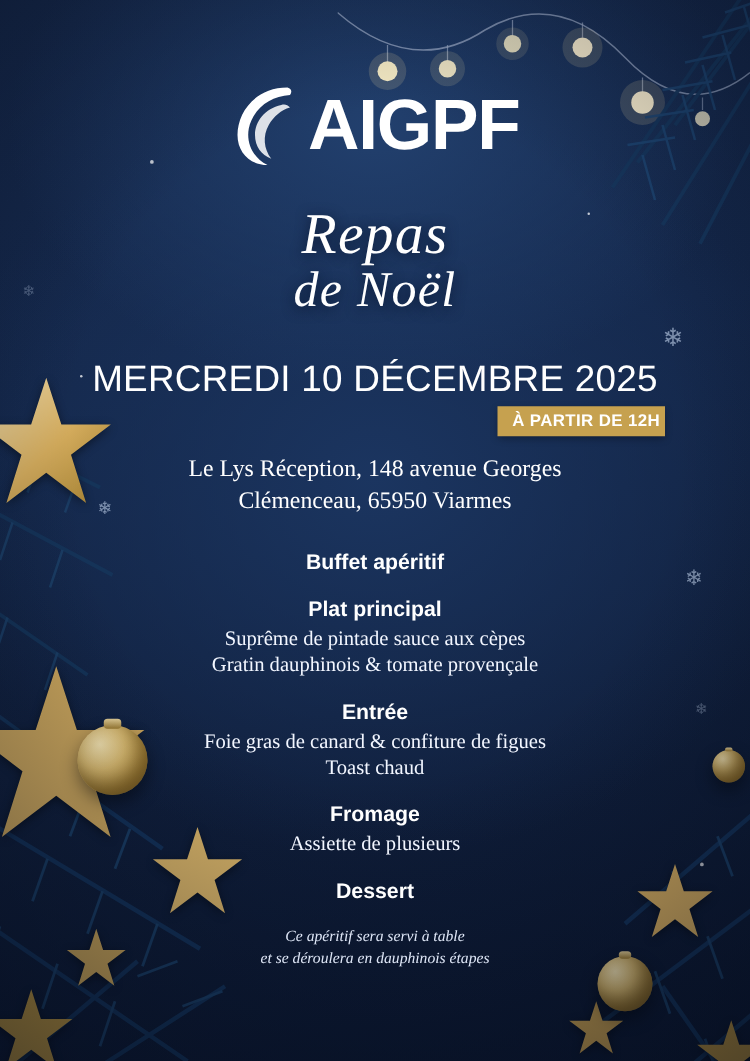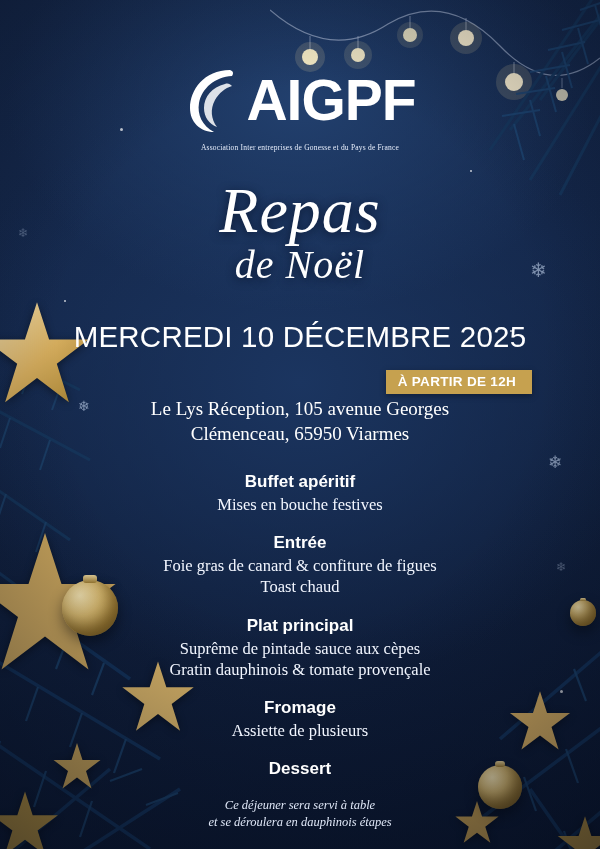--- a/index.html
+++ b/index.html
@@ -140,21 +140,21 @@
 
   .script {
     font-family: "Liberation Serif", serif;
     font-style: italic;
     color: #ffffff;
     line-height: 0.92;
     text-shadow: 0 2px 10px rgba(8,18,40,0.8);
   }
   .script-1 {
     margin-top: 30px;
-    font-size: 64px;
+    font-size: 46px;
     letter-spacing: 1px;
   }
   .script-2 {
     margin-top: 6px;
     font-size: 40px;
     letter-spacing: 1px;
   }
 
   .date {
     margin-top: 36px;
@@ -165,27 +165,27 @@
   }
 
   .ribbon-wrap {
     position: relative;
     height: 26px;
     margin-top: 4px;
   }
   .ribbon {
     position: absolute;
     right: 68px;
-    top: 12px;
+    top: 0;
     background: #c6a14f;
     color: #ffffff;
     font-size: 13.5px;
     font-weight: bold;
     letter-spacing: 0.3px;
-    padding: 4px 16px 5px 12px;
+    padding: 4px 4px 5px 12px;
     box-shadow: 0 2px 6px rgba(0,0,0,0.35);
   }
 
   .venue {
     margin-top: 12px;
     font-size: 19px;
     line-height: 1.33;
     color: #ffffff;
     font-family: "Liberation Serif", serif;
   }
@@ -388,66 +388,64 @@
   <div class="content">
 
     <div class="logo-block">
       <div class="logo-row">
         <svg class="logo-mark" viewBox="0 0 64 72">
           <path d="M46 6 C20 6 6 26 6 44 C6 58 16 68 30 68 C18 62 13 50 15 39 C18 24 31 13 48 12 C50 9 49 7 46 6 Z" fill="#ffffff"></path>
           <path d="M41 20 C28 23 20 33 20 44 C20 53 25 60 33 63 C27 55 26 45 31 36 C35 29 41 24 48 22 C46 20 44 19 41 20 Z" fill="#ffffff" opacity="0.85"></path>
         </svg>
         <div class="logo-text">AIGPF</div>
       </div>
-      <div class="logo-sub">Association Inter entreprises de Gonesse et du Pays de France</div>
     </div>
 
     <div class="script script-1">Repas</div>
     <div class="script script-2">de Noël</div>
 
     <div class="date">MERCREDI 10 DÉCEMBRE 2025</div>
 
     <div class="ribbon-wrap">
       <div class="ribbon">À PARTIR DE 12H</div>
     </div>
 
     <div class="venue">
-      <div>Le Lys Réception, 105 avenue Georges</div>
+      <div>Le Lys Réception, 148 avenue Georges</div>
       <div>Clémenceau, 65950 Viarmes</div>
     </div>
 
     <div class="menu">
 
       <div class="menu-item">
         <div class="menu-title">Buffet apéritif</div>
-        <div class="menu-line">Mises en bouche festives</div>
+      </div>
+
+      <div class="menu-item">
+        <div class="menu-title">Plat principal</div>
+        <div class="menu-line">Suprême de pintade sauce aux cèpes</div>
+        <div class="menu-line">Gratin dauphinois &amp; tomate provençale</div>
       </div>
 
       <div class="menu-item">
         <div class="menu-title">Entrée</div>
         <div class="menu-line">Foie gras de canard &amp; confiture de figues</div>
         <div class="menu-line">Toast chaud</div>
       </div>
 
       <div class="menu-item">
-        <div class="menu-title">Plat principal</div>
-        <div class="menu-line">Suprême de pintade sauce aux cèpes</div>
-        <div class="menu-line">Gratin dauphinois &amp; tomate provençale</div>
-      </div>
-
-      <div class="menu-item">
         <div class="menu-title">Fromage</div>
         <div class="menu-line">Assiette de plusieurs</div>
       </div>
 
       <div class="menu-item">
         <div class="menu-title">Dessert</div>
       </div>
 
     </div>
 
     <div class="footnote">
-      <div>Ce déjeuner sera servi à table</div>
+      <div>Ce apéritif sera servi à table</div>
       <div>et se déroulera en dauphinois étapes</div>
     </div>
 
   </div>
 </div>
 
 </body></html>

